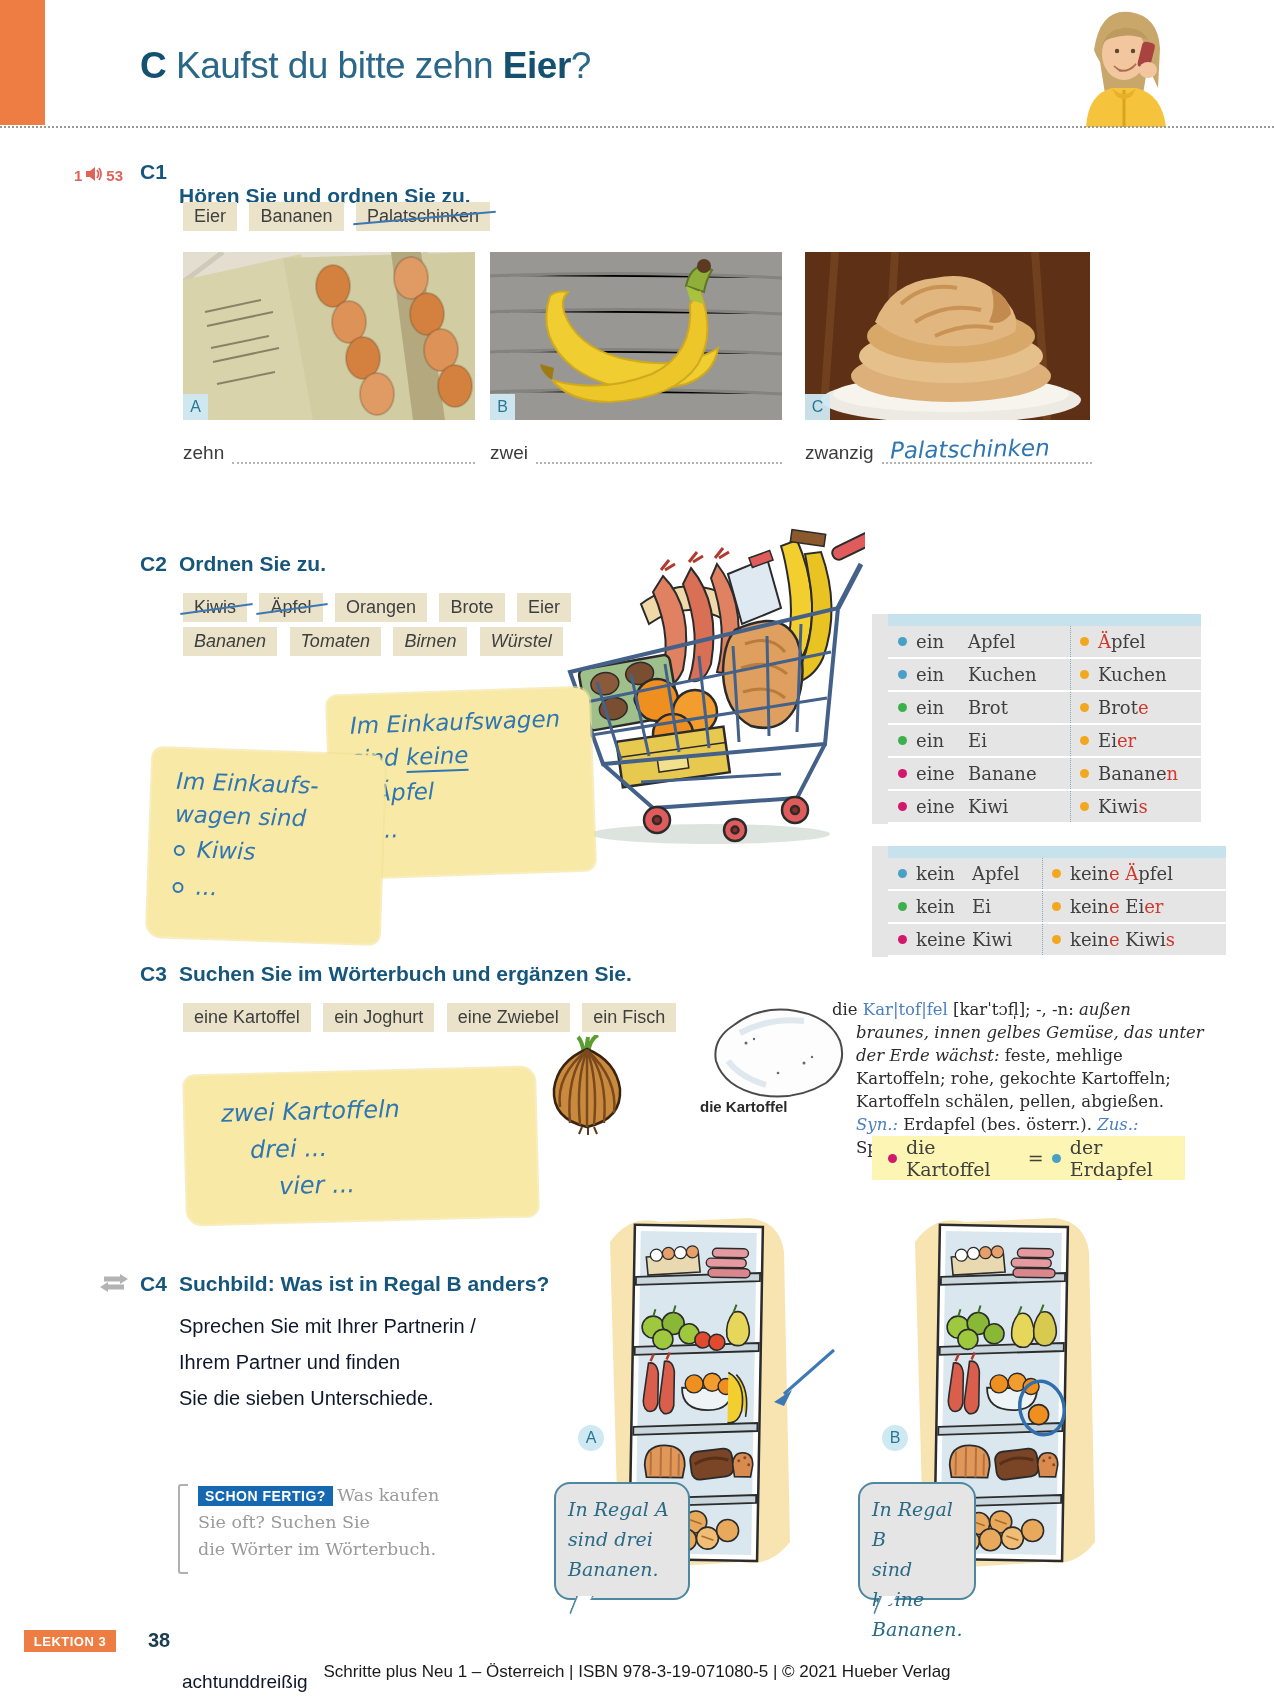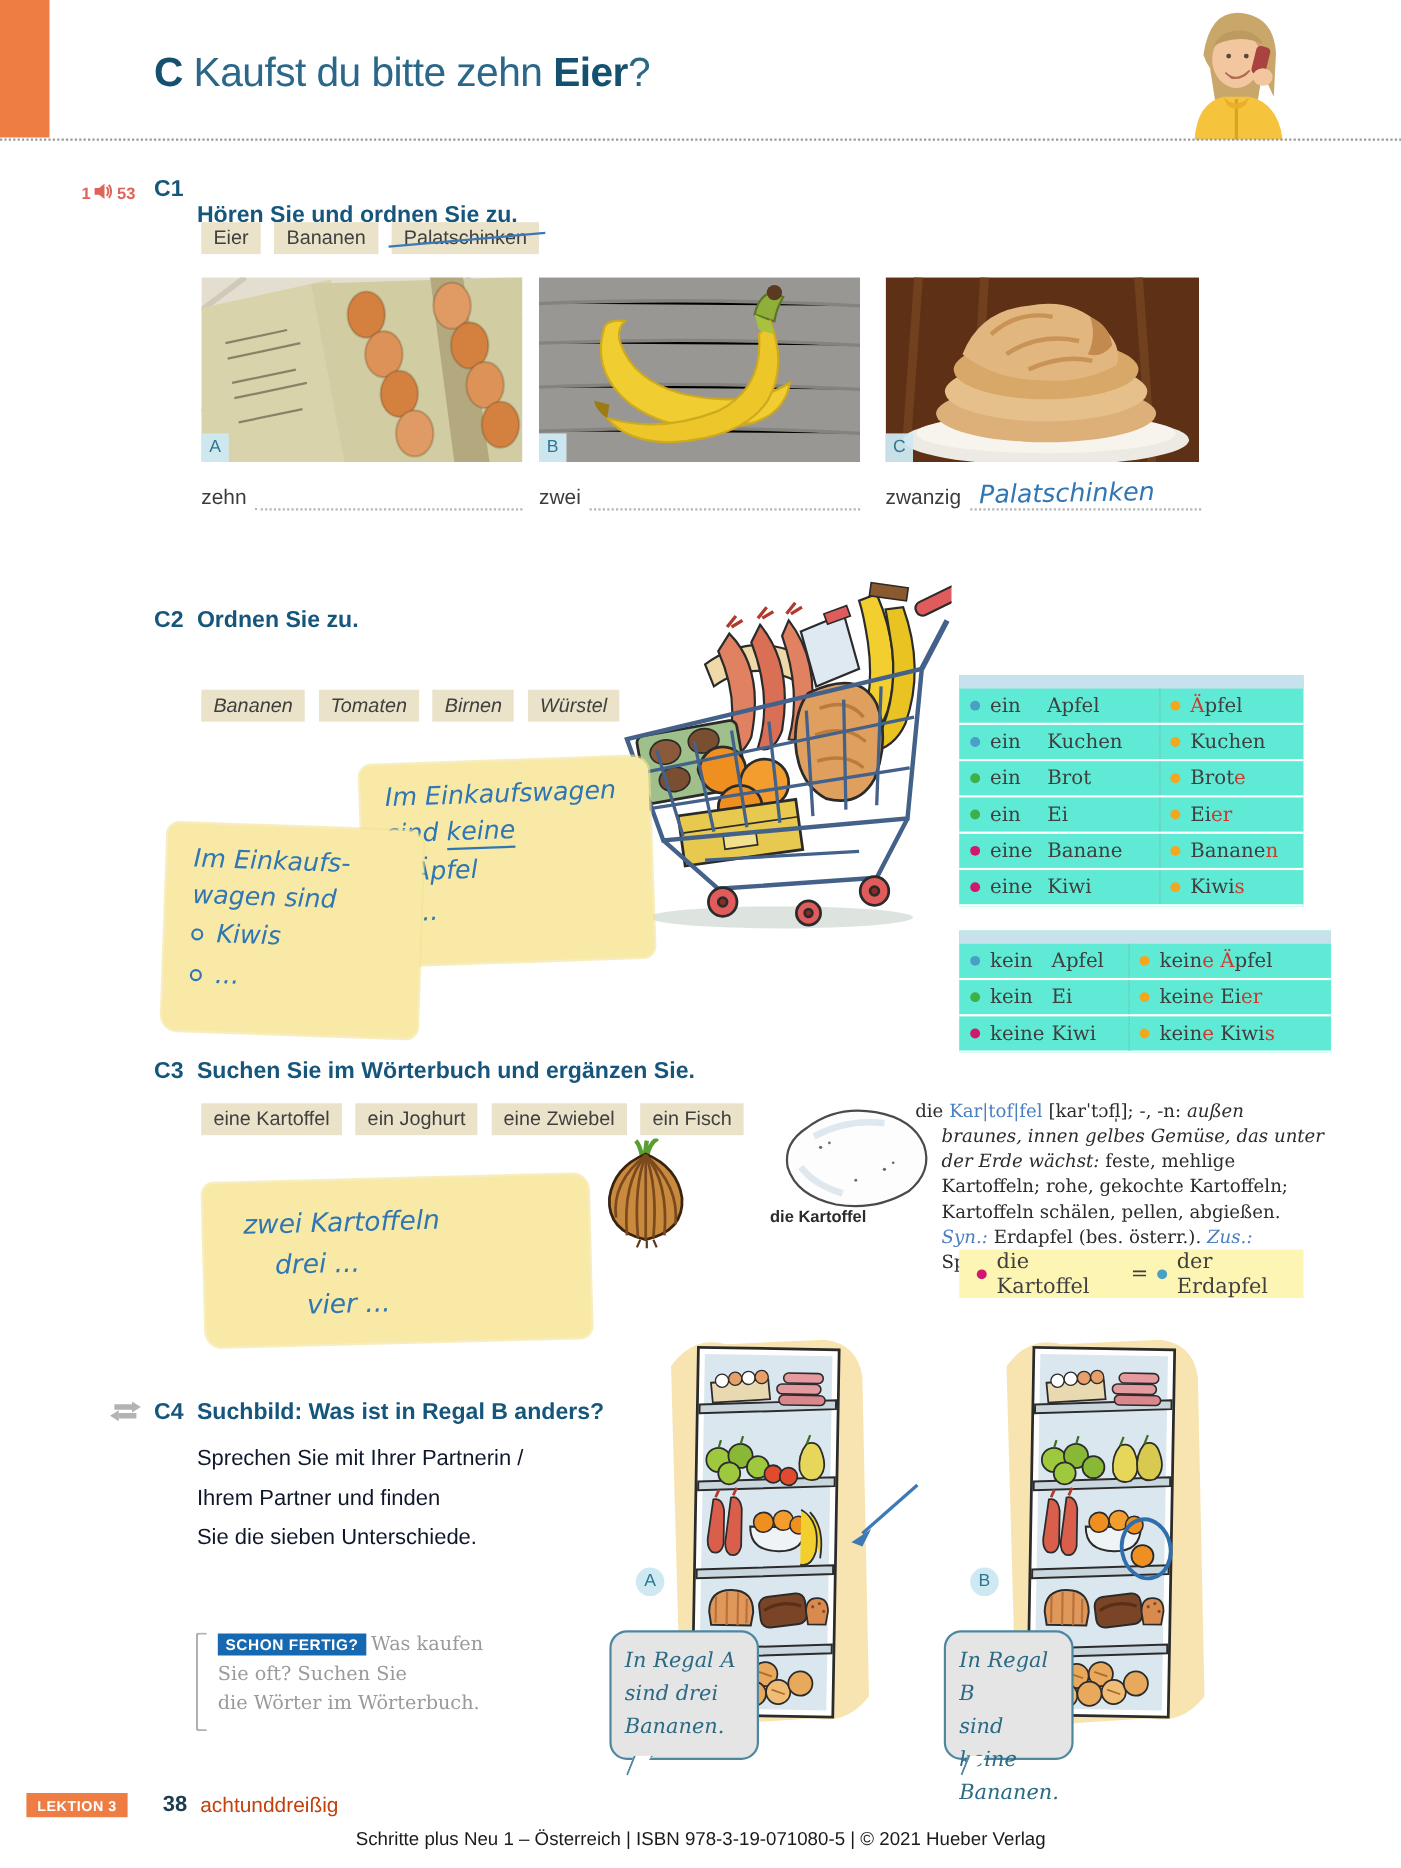--- a/index.html
+++ b/index.html
@@ -32,21 +32,21 @@
   .hand{font-family:"DejaVu Sans",sans-serif;font-style:italic;color:#2f76b3;}
   .hand-answer{font-size:23px;transform:rotate(-1deg);}
   
   .note{background:#f8eaa6;border-radius:10px 14px 10px 14px;
         box-shadow:0 0 0 2px rgba(243,225,150,.6);}
   .note .hand{display:block;}
   .ring{display:inline-block;width:7px;height:7px;border:2px solid #2f76b3;border-radius:50%;
         margin-right:12px;vertical-align:middle;}
   .sg-ul{border-bottom:2px solid #2f76b3;padding-bottom:1px;}
   
-  .gtable{background:#5eead4;}
+  .gtable{background:#e5e5e5;padding-left:16px;}
   .gtable .hdr{height:12px;background:#c6e2ec;}
   .grow{display:flex;border-bottom:2px solid #fff;align-items:center;
         font-family:"DejaVu Serif",serif;font-size:18px;color:#3f3f3f;height:31px;}
   .gcell-l{display:flex;align-items:center;padding-left:10px;box-sizing:border-box;}
   .gcell-r{display:flex;align-items:center;border-left:1px dotted #8aa6b0;height:100%;
         padding-left:9px;box-sizing:border-box;}
   .dot{width:9px;height:9px;border-radius:50%;display:inline-block;margin-right:9px;flex:none;}
   .dot[data-color="blue"]{background:#4a9fc7;}
   .dot[data-color="green"]{background:#3eb04b;}
   .dot[data-color="pink"]{background:#d3176d;}
@@ -73,21 +73,21 @@
   .bubble{background:#e5e5e5;border:2px solid #4d87a0;border-radius:16px;
         font-family:"DejaVu Serif",serif;font-style:italic;font-size:19px;color:#2a6a85;
         line-height:30px;padding:10px 12px;box-sizing:border-box;}
   .bubble::after{content:"";position:absolute;left:16px;bottom:-18px;width:14px;height:20px;
         background:#fff;border-left:2px solid #4d87a0;border-right:2px solid #4d87a0;
         transform:skewX(-22deg);border-bottom:none;clip-path:polygon(0 0,100% 0,30% 100%,0 85%);}
   
   .lektion-box{background:#ee7d44;color:#fff;font-size:13px;font-weight:bold;
         display:flex;align-items:center;justify-content:center;letter-spacing:.5px;}
   .page-num{font-size:20px;font-weight:bold;color:#1c3c50;}
-  .page-word{font-size:19px;color:#c2410c;}
+  .page-word{font-size:19px;color:#0f172a;margin-top:40px;}
   .imprint{font-size:17px;color:#1a1a1a;text-align:center;width:100%;}
 </style>
 </head>
 <body>
 
 <div id="page">
 
   <div class="abs orange-block" style="left:0;top:0;width:45px;height:125px;"></div>
   <div class="abs page-title" style="left:140px;top:45px;">
     <b>C</b>
@@ -204,20 +204,27 @@
   <div class="abs answer" style="left:805px;top:438px;width:287px;">
     <span>zwanzig</span>
     <span class="wline" style="position:relative;">
       <span class="hand hand-answer" style="position:absolute;left:8px;bottom:0px;">Palatschinken</span>
     </span>
   </div>
 
   <div class="abs sec-code" style="left:140px;top:552px;">C2</div>
   <div class="abs sec-title" style="left:179px;top:552px;">Ordnen Sie zu.</div>
 
+  <div class="abs" style="left:183px;top:593px;">
+    <span class="chip struck steep">Kiwis</span>
+    <span class="chip struck steep">Äpfel</span>
+    <span class="chip">Orangen</span>
+    <span class="chip">Brote</span>
+    <span class="chip">Eier</span>
+  </div>
   <div class="abs" style="left:183px;top:627px;font-style:italic;">
     <span class="chip">Bananen</span>
     <span class="chip">Tomaten</span>
     <span class="chip">Birnen</span>
     <span class="chip">Würstel</span>
   </div>
 
   <div class="abs" style="left:545px;top:512px;width:320px;height:335px;">
     <svg width="320" height="335" viewBox="0 0 320 335">
       <ellipse cx="165" cy="322" rx="120" ry="10" fill="#cfd8d2" opacity=".7"></ellipse>

